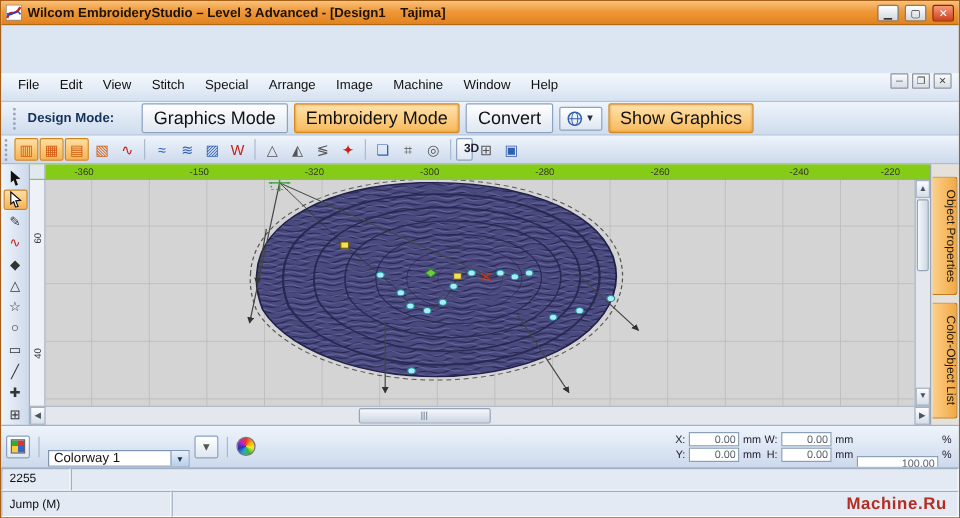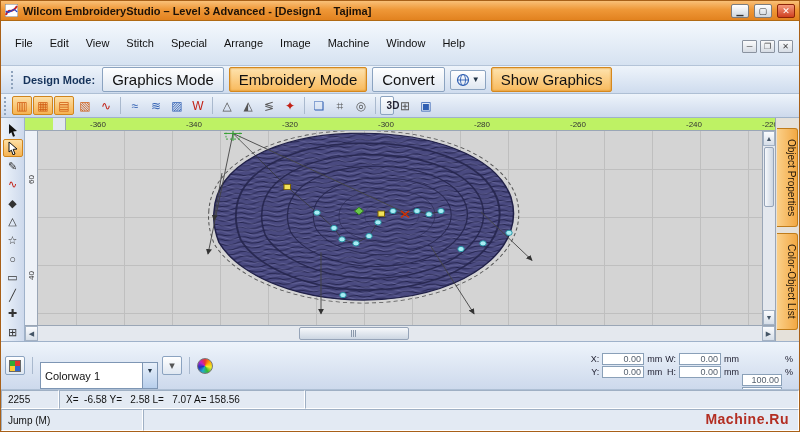--- a/index.html
+++ b/index.html
@@ -8,29 +8,29 @@
   .window{width:800px;height:432px;display:flex;flex-direction:column;border:1px solid #a86018;background:#dce6f2;overflow:hidden;}
 
   
   .titlebar{flex:0 0 20px;background:linear-gradient(#f9c078,#ef9838 45%,#e2821f);display:flex;align-items:center;gap:5px;padding:0 4px;border-bottom:1px solid #b06a14;}
   .app-icon{width:13px;height:13px;flex:0 0 13px;}
   .titlebar .title{flex:1;font-size:11px;font-weight:bold;color:#1d1208;white-space:pre;overflow:hidden;}
   .winbtn{width:18px;height:14px;font-size:9px;line-height:12px;text-align:center;background:linear-gradient(#ffffff,#cfd6de);border:1px solid #7d7d7d;border-radius:2px;color:#333;cursor:default;}
   .winbtn.close{background:linear-gradient(#f59a7c,#cf4020);color:#fff;border-color:#8d2408;}
 
   
-  .menubar{flex:0 0 24px;background:linear-gradient(#f4f8fd,#d6e2f1);border-bottom:1px solid #b4c4d8;display:flex;align-items:flex-end;padding:12px 6px;gap:1px;}
+  .menubar{flex:0 0 24px;background:linear-gradient(#f4f8fd,#d6e2f1);border-bottom:1px solid #b4c4d8;display:flex;align-items:flex-start;padding:0 6px;gap:1px;margin-top:40px;}
   .menu-item{font-size:11px;color:#101010;padding:3px 7px;border:1px solid transparent;}
   .menubar .spacer{flex:1;}
   .mdibtn{width:15px;height:13px;font-size:8px;line-height:11px;text-align:center;background:linear-gradient(#fbfbfb,#d7dde5);border:1px solid #8a93a0;color:#444;margin-left:2px;border-radius:1px;}
 
   
   .modebar{flex:0 0 28px;background:linear-gradient(#eef4fb,#cfdcee);border-bottom:1px solid #aebfd4;display:flex;align-items:center;gap:5px;padding:0 4px 0 10px;}
   .grip{width:4px;height:18px;border-left:2px dotted #8fa3bc;margin-right:3px;}
-  .modebar .mode-label{font-size:11px;font-weight:bold;color:#15325a;margin-right:2px;}
+  .modebar .mode-label{font-size:11px;font-weight:bold;color:#15325a;margin-right:18px;}
   .tbtn{font-size:15px;color:#111;padding:3px 9px;border:1px solid #8ba3c0;border-radius:2px;background:linear-gradient(#ffffff,#dfe7f1);white-space:nowrap;}
   .tbtn.active{background:linear-gradient(#fee3ae,#f8b95c);border-color:#d5881e;box-shadow:inset 0 0 2px #c87b10;}
   .drop-btn{display:flex;align-items:center;gap:2px;padding:2px 5px;border:1px solid #8ba3c0;border-radius:2px;background:linear-gradient(#ffffff,#dfe7f1);}
   .drop-btn .caret{font-size:8px;color:#234;}
 
   
   .iconbar{flex:0 0 24px;background:linear-gradient(#eef4fb,#cdd9ec);border-bottom:1px solid #9fb2ca;display:flex;align-items:center;gap:1px;padding:0 3px;}
   .ico{width:20px;height:19px;display:flex;align-items:center;justify-content:center;font-size:12px;border:1px solid transparent;border-radius:2px;color:#555;}
   .ico.orange{color:#d05a10;}
   .ico.red{color:#c22015;}
@@ -40,21 +40,21 @@
   .vsep{width:1px;height:17px;background:#a9b9ce;margin:0 3px;}
 
   
   .workspace{flex:1;display:flex;min-height:0;background:#d6d6d6;}
   .toolstrip{flex:0 0 24px;background:linear-gradient(90deg,#eef4fb,#cdd9ec);border-right:1px solid #9fb2ca;display:flex;flex-direction:column;align-items:center;padding-top:3px;gap:1px;}
   .tool{width:20px;height:19px;display:flex;align-items:center;justify-content:center;font-size:11px;color:#333;border:1px solid transparent;border-radius:2px;}
   .tool.sel{background:linear-gradient(#fddfa5,#f6b351);border-color:#d0851c;}
   .tool.red{color:#c22015;}
 
   .canvas-col{flex:1;display:flex;flex-direction:column;min-width:0;}
-  .ruler-row{flex:0 0 13px;display:flex;background:#bef264;border-bottom:1px solid #9aa6b6;padding-left:28px;}
+  .ruler-row{flex:0 0 13px;display:flex;background:#84cc16;border-bottom:1px solid #9aa6b6;}
   .ruler-corner{flex:0 0 13px;border-right:1px solid #9aa6b6;background:#e2e8f0;}
   .h-ruler{flex:1;position:relative;font-size:8px;color:#333;overflow:hidden;}
   .h-ruler span{position:absolute;top:2px;}
   .canvas-row{flex:1;display:flex;min-height:0;}
   .v-ruler{flex:0 0 13px;background:#eef2f8;border-right:1px solid #9aa6b6;position:relative;font-size:8px;color:#333;overflow:hidden;}
   .v-ruler span{position:absolute;left:2px;transform:rotate(-90deg);transform-origin:center;}
   .canvas{flex:1;position:relative;overflow:hidden;background-color:#d4d4d4;
     background-image:linear-gradient(#bfbfbf 1px,transparent 1px),linear-gradient(90deg,#bfbfbf 1px,transparent 1px);
     background-size:48px 48px;background-position:-10px -10px;}
   .design{position:absolute;inset:0;width:100%;height:100%;}
@@ -68,29 +68,29 @@
   .h-thumb i{width:1px;height:7px;background:#8b99ab;}
 
   
   .tabstrip{flex:0 0 24px;background:#e5e1da;border-left:1px solid #9aa6b6;display:flex;flex-direction:column;align-items:center;padding-top:10px;gap:6px;}
   .vtab{writing-mode:vertical-rl;font-size:10px;color:#201508;padding:10px 0;width:21px;text-align:center;background:linear-gradient(90deg,#fbd089,#f2a844);border:1px solid #c07c1a;border-radius:0 3px 3px 0;border-left:none;}
 
   
   .palettebar{flex:0 0 26px;background:linear-gradient(#eef4fb,#cdd9ec);border-top:1px solid #9fb2ca;display:flex;align-items:center;gap:4px;padding:0 4px;}
   .pal-ico{width:20px;height:19px;display:flex;align-items:center;justify-content:center;border:1px solid #8ba3c0;border-radius:2px;background:linear-gradient(#fff,#dfe7f1);font-size:11px;color:#555;}
   .swgrid{width:12px;height:12px;background:conic-gradient(#d33 0 25%,#36c 0 50%,#fc3 0 75%,#3a3 0);border:1px solid #666;}
-  .combo{display:flex;align-items:center;height:27px;background:#fff;border:1px solid #7e96b4;width:118px;margin-top:20px;}
+  .combo{display:flex;align-items:center;height:14px;background:#fff;border:1px solid #7e96b4;width:118px;margin-top:20px;}
   .combo .val{flex:1;font-size:11px;padding:0 4px;color:#111;}
   .combo .dbtn{width:15px;height:100%;background:linear-gradient(#e8f0fa,#b8cfec);border-left:1px solid #7e96b4;font-size:7px;color:#234;text-align:center;line-height:16px;}
   .wheel{width:16px;height:16px;border-radius:50%;background:conic-gradient(#e33,#fa0,#ee3,#3b3,#2ac,#23b,#b2c,#e33);border:1px solid #777;}
   .pal-spacer{flex:1;}
   .fields{display:grid;grid-template-columns:auto auto auto auto auto auto auto auto;grid-auto-rows:12px;column-gap:3px;row-gap:1px;align-items:center;padding-right:2px;}
   .fields .lab{font-size:9px;color:#223;text-align:right;}
   .fields input{width:42px;height:12px;font-size:9px;font-family:"Liberation Sans",sans-serif;color:#55606e;text-align:right;border:1px solid #8aa0b8;background:#fff;padding:0 2px;}
-  .fields input.zoom{width:40px;margin-top:41px;}
+  .fields input.zoom{width:68px;margin-top:41px;}
   .fields .unit{font-size:9px;color:#223;}
 
   
   .statusbar{flex:0 0 20px;display:flex;background:#e3eaf3;border-top:1px solid #aebfd4;font-size:10px;color:#101010;}
   .seg{display:flex;align-items:center;padding:0 6px;border:1px solid;border-color:#9fb0c4 #fff #fff #9fb0c4;white-space:pre;overflow:hidden;}
   .hintbar{flex:0 0 22px;display:flex;align-items:stretch;background:#e3eaf3;font-size:10px;color:#101010;position:relative;}
   .watermark{position:absolute;right:10px;top:2px;font-size:14px;font-weight:bold;color:#b32e22;letter-spacing:0.5px;}
 </style>
 </head>
 <body>
@@ -193,21 +193,21 @@
       <div class="tool">╱</div>
       <div class="tool">✚</div>
       <div class="tool">⊞</div>
     </div>
 
     <div class="canvas-col">
       <div class="ruler-row">
         <div class="ruler-corner"></div>
         <div class="h-ruler">
           <span style="left:24px">-360</span>
-          <span style="left:120px">-340</span>
+          <span style="left:120px">-150</span>
           <span style="left:216px">-320</span>
           <span style="left:312px">-300</span>
           <span style="left:408px">-280</span>
           <span style="left:504px">-260</span>
           <span style="left:620px">-240</span>
           <span style="left:696px">-220</span>
         </div>
       </div>
       <div class="canvas-row">
         <div class="v-ruler">
@@ -350,21 +350,20 @@
       <span class="lab">H:</span>
       <input value="0.00" style="">
       <span class="unit">mm</span>
       <input class="zoom" value="100.00" style="">
       <span class="unit">%</span>
     </div>
   </div>
 
   <div class="statusbar">
     <div class="seg" style="flex:0 0 58px">2255</div>
-    <div class="seg" style="flex:0 0 246px">X=  -6.58 Y=   2.58 L=   7.07 A= 158.56</div>
     <div class="seg" style="flex:1"></div>
   </div>
 
   <div class="hintbar">
     <div class="seg" style="flex:0 0 142px">Jump (M)</div>
     <div class="seg" style="flex:1"></div>
     <span class="watermark">Machine.Ru</span>
   </div>
 
 </div>

